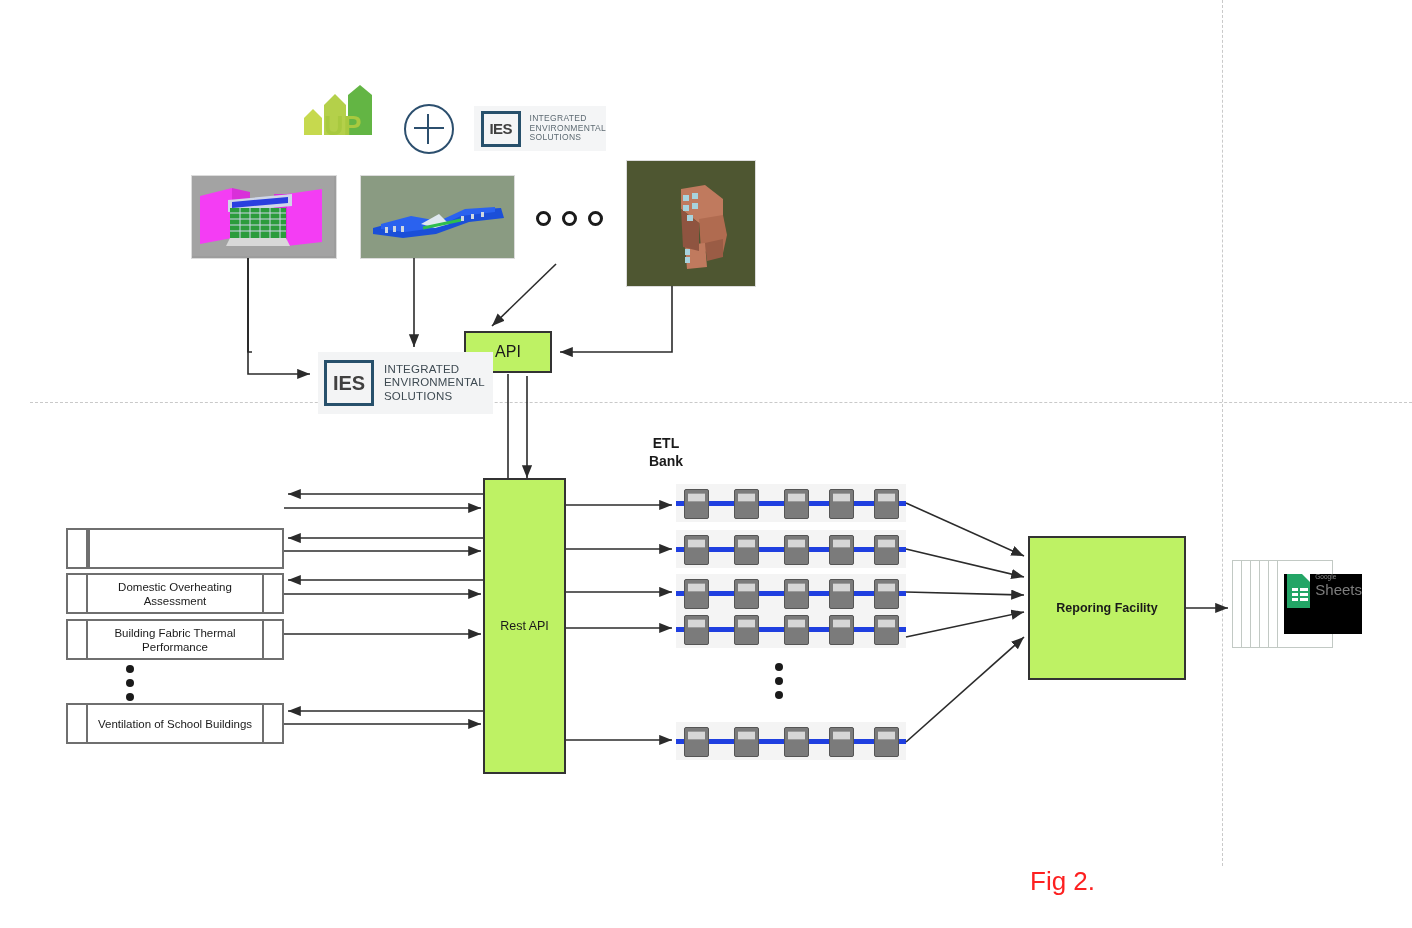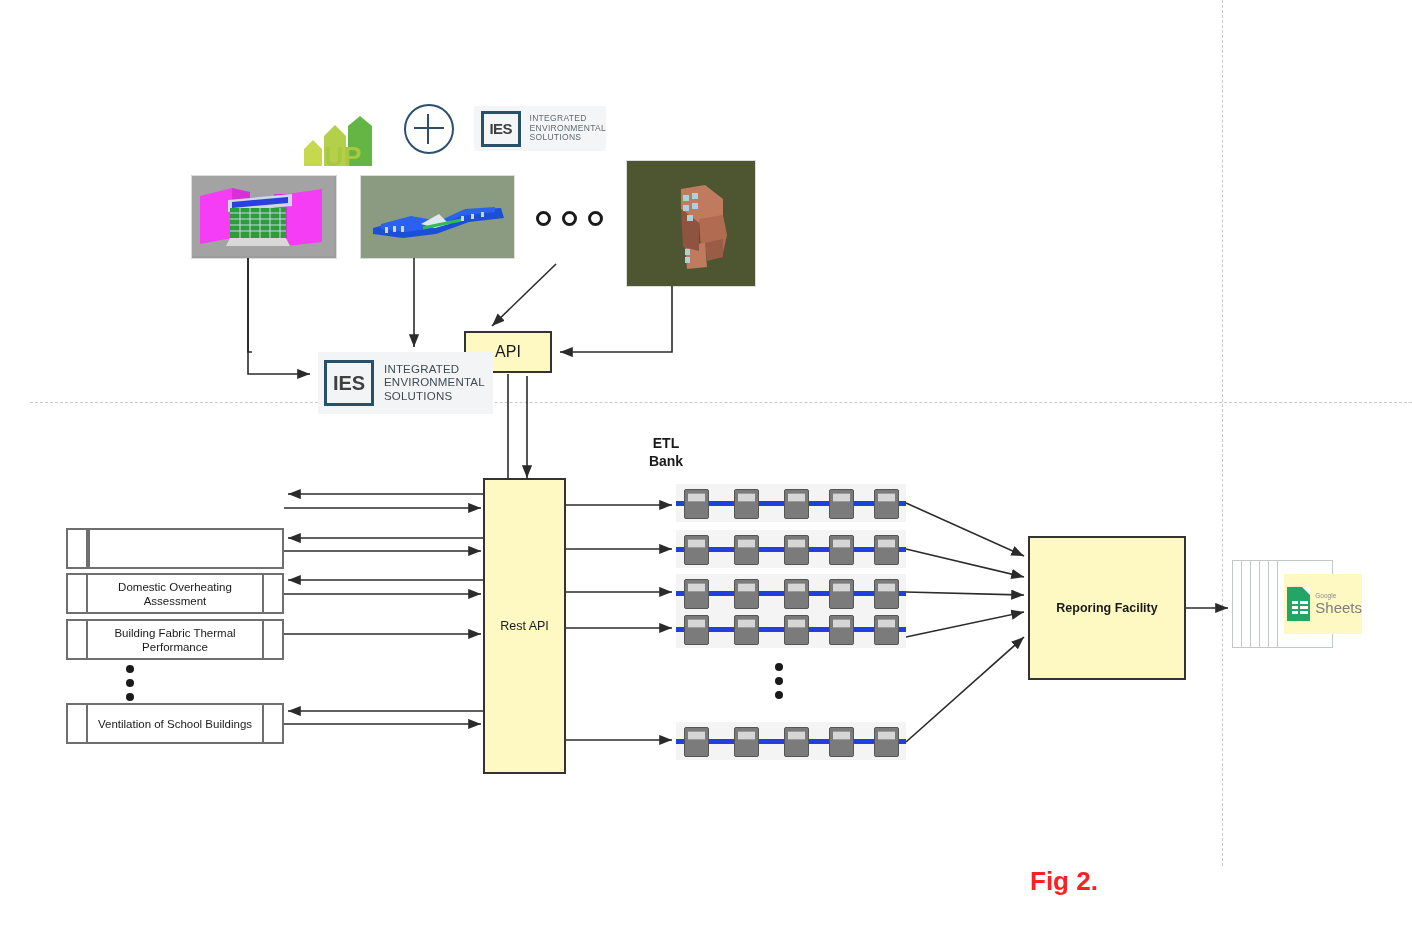--- a/index.html
+++ b/index.html
@@ -27,21 +27,21 @@
     border-top: 1.5px dashed #c9c9c9;
   }
   .guide-v {
     position: absolute;
     left: 1222px; top: 0;
     width: 0; height: 866px;
     border-left: 1.5px dashed #c9c9c9;
   }
 
   
-  .up-logo { left: 298px; top: 116px; width: 82px; height: 55px; }
+  .up-logo { left: 298px; top: 85px; width: 82px; height: 55px; }
   .plus-circle {
     left: 404px; top: 104px;
     width: 46px; height: 46px;
     border: 2px solid #2c4f6e;
     border-radius: 50%;
   }
   .plus-circle::before, .plus-circle::after {
     content: "";
     position: absolute;
     background: #2c4f6e;
@@ -108,21 +108,21 @@
   .ring {
     width: 15px; height: 15px;
     border: 3.5px solid #1b1b1b;
     border-radius: 50%;
     box-sizing: border-box;
   }
 
   
   .box {
     border: 2px solid #333333;
-    background: #fef9c3;
+    background: #bef264;
     box-sizing: border-box;
     display: flex;
     align-items: center;
     justify-content: center;
     text-align: center;
   }
   .api-box {
     left: 464px; top: 331px;
     width: 88px; height: 42px;
     font-size: 16px;
@@ -226,23 +226,23 @@
     top: 0;
     width: 54px; height: 86px;
     background: #ffffff;
     border: 1px solid #c2c9c4;
     box-shadow: 0 0 0 0 transparent;
   }
   .sheets-card {
     position: absolute;
     left: 52px; top: 14px;
     width: 78px; height: 60px;
-    background: #fef9c3;
+    background: #000000;
     display: flex;
-    align-items: center;
+    align-items: flex-start;
   }
   .sheets-icon {
     width: 26px; height: 34px;
     background: #23a566;
     margin-left: 3px;
     position: relative;
   }
   .sheets-icon::before {
     content: "";
     position: absolute;
@@ -263,21 +263,21 @@
     display: block;
   }
   .sheets-text { margin-left: 5px; line-height: 1; }
   .sheets-text .g { font-size: 6.5px; color: #8c8c8c; display: block; }
   .sheets-text .s { font-size: 15px; color: #7d7d7d; display: block; margin-top: 1px; }
 
   
   .fig-caption {
     left: 1030px; top: 866px;
     font-size: 26px;
-    font-weight: bold;
+    font-weight: normal;
     color: #fd2020;
   }
 
   svg.overlay {
     position: absolute;
     left: 0; top: 0;
     width: 1412px; height: 928px;
     pointer-events: none;
   }
 </style>

